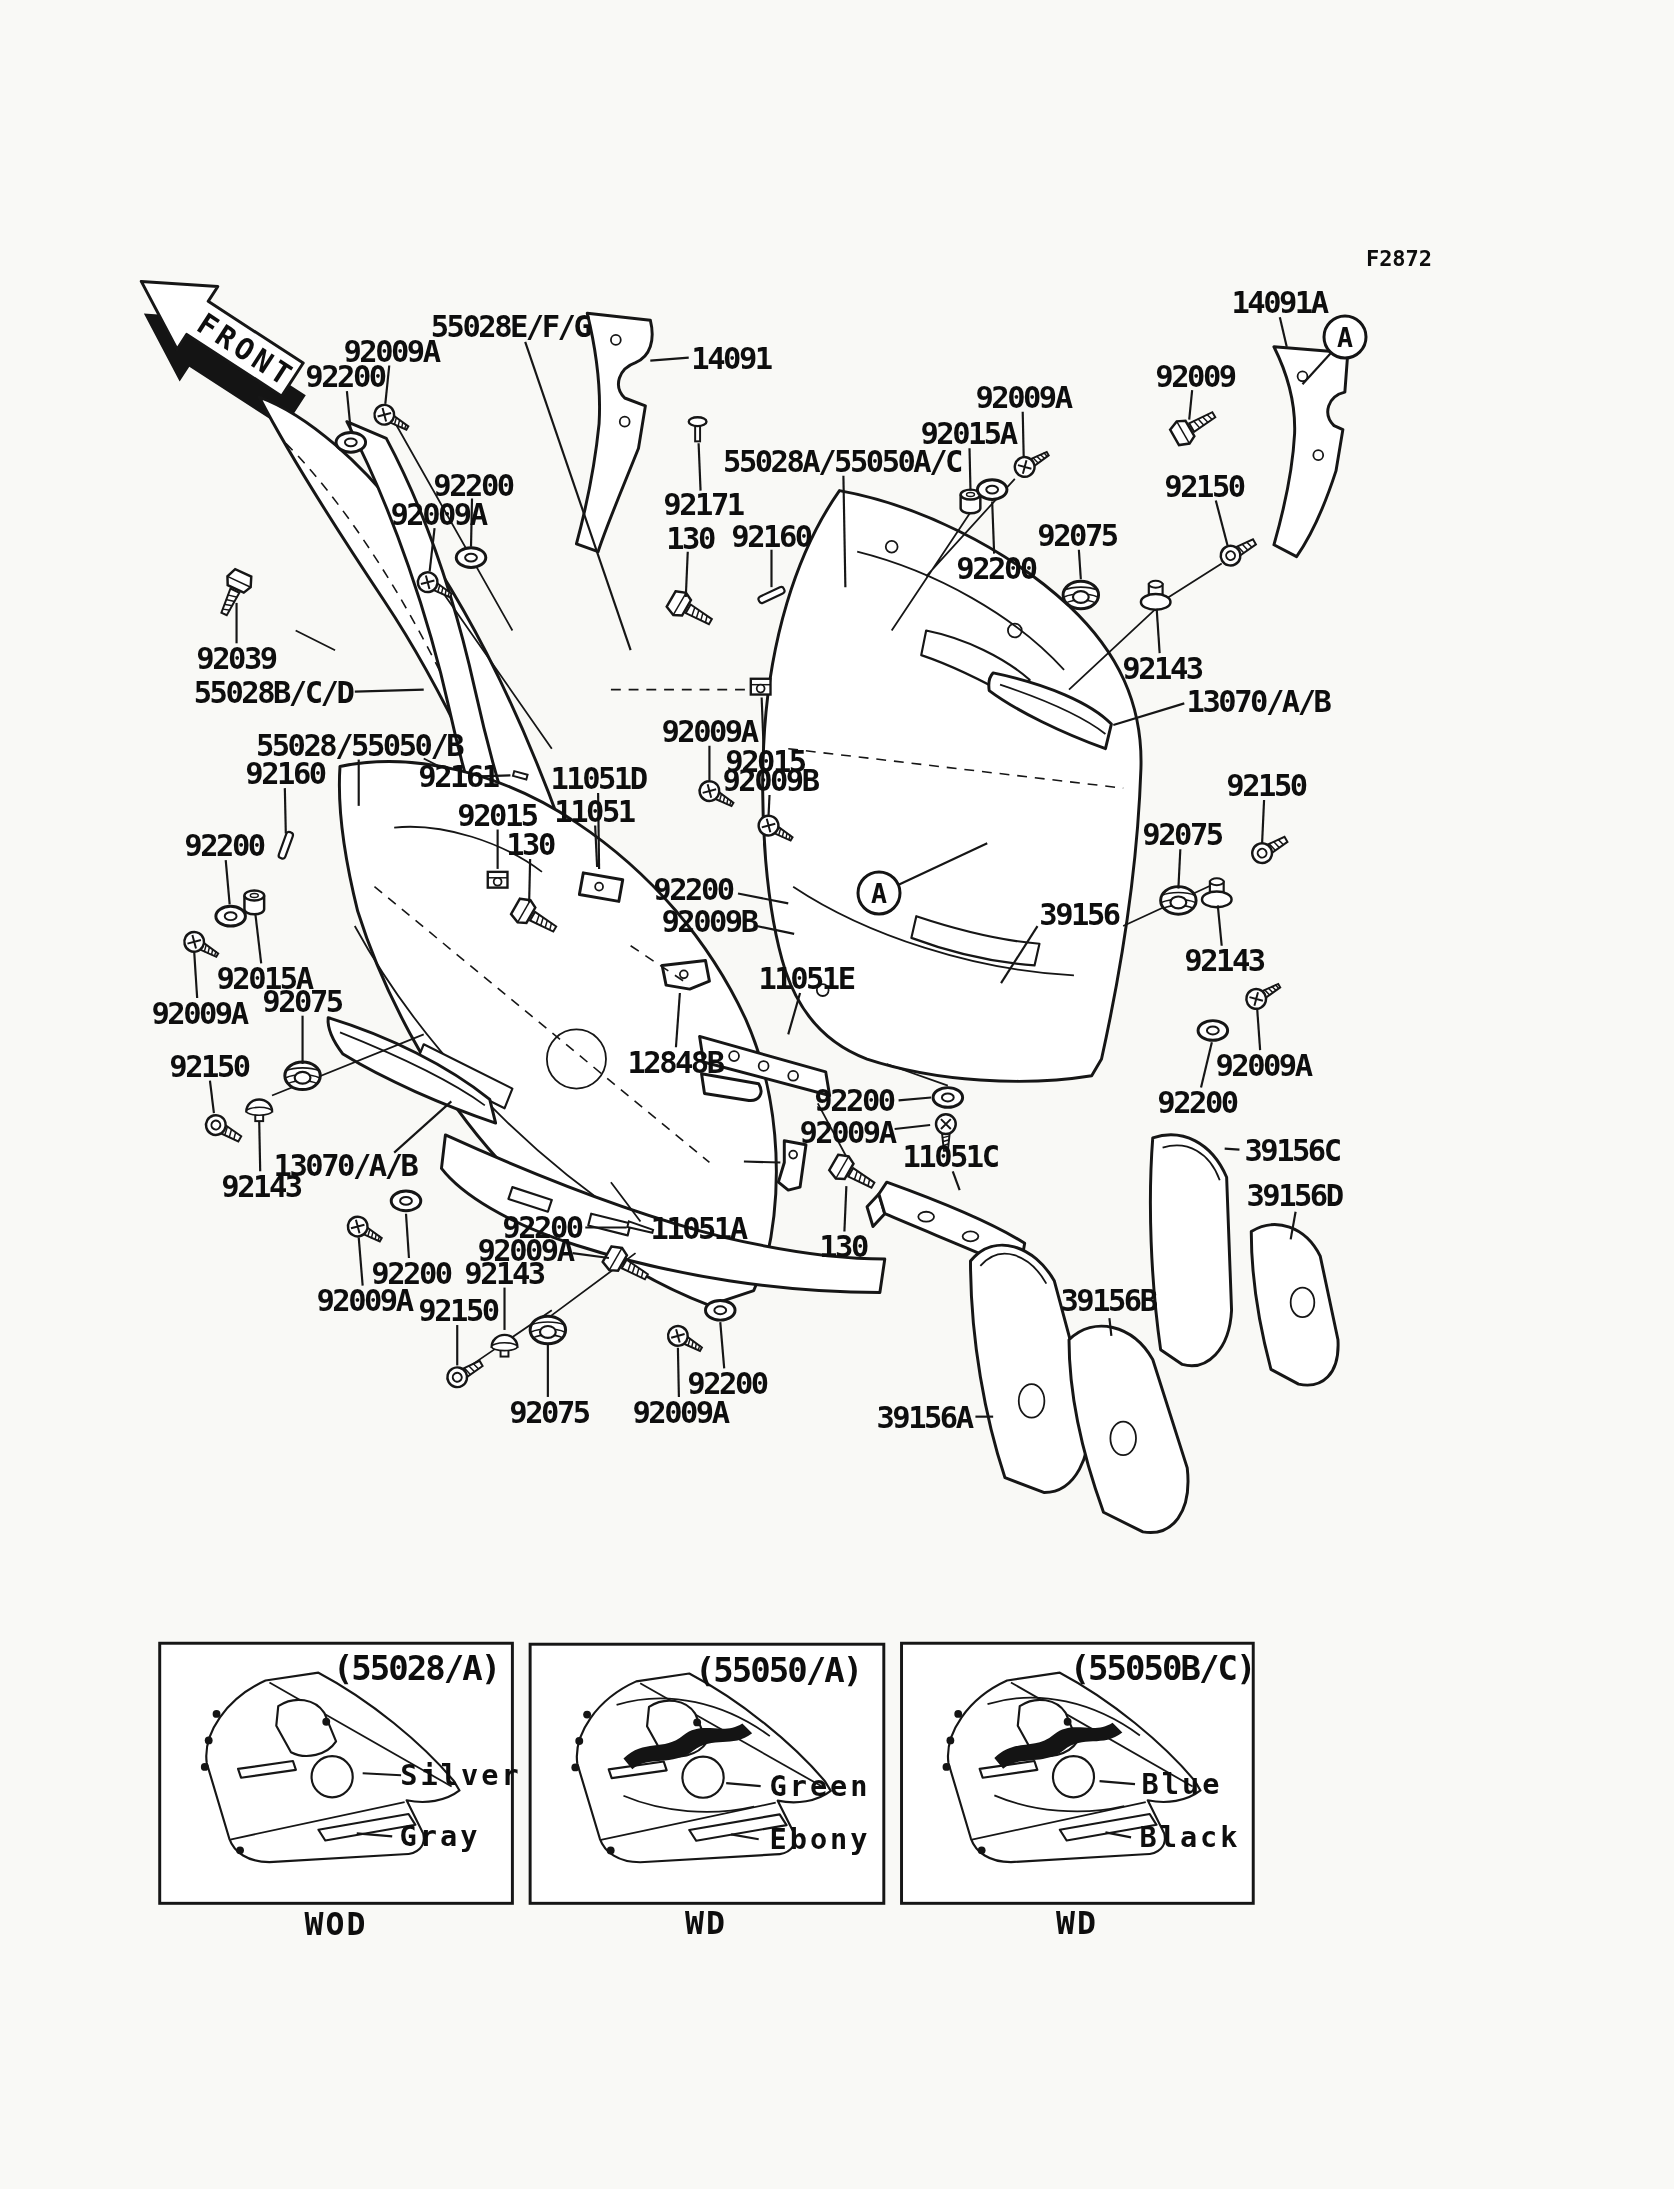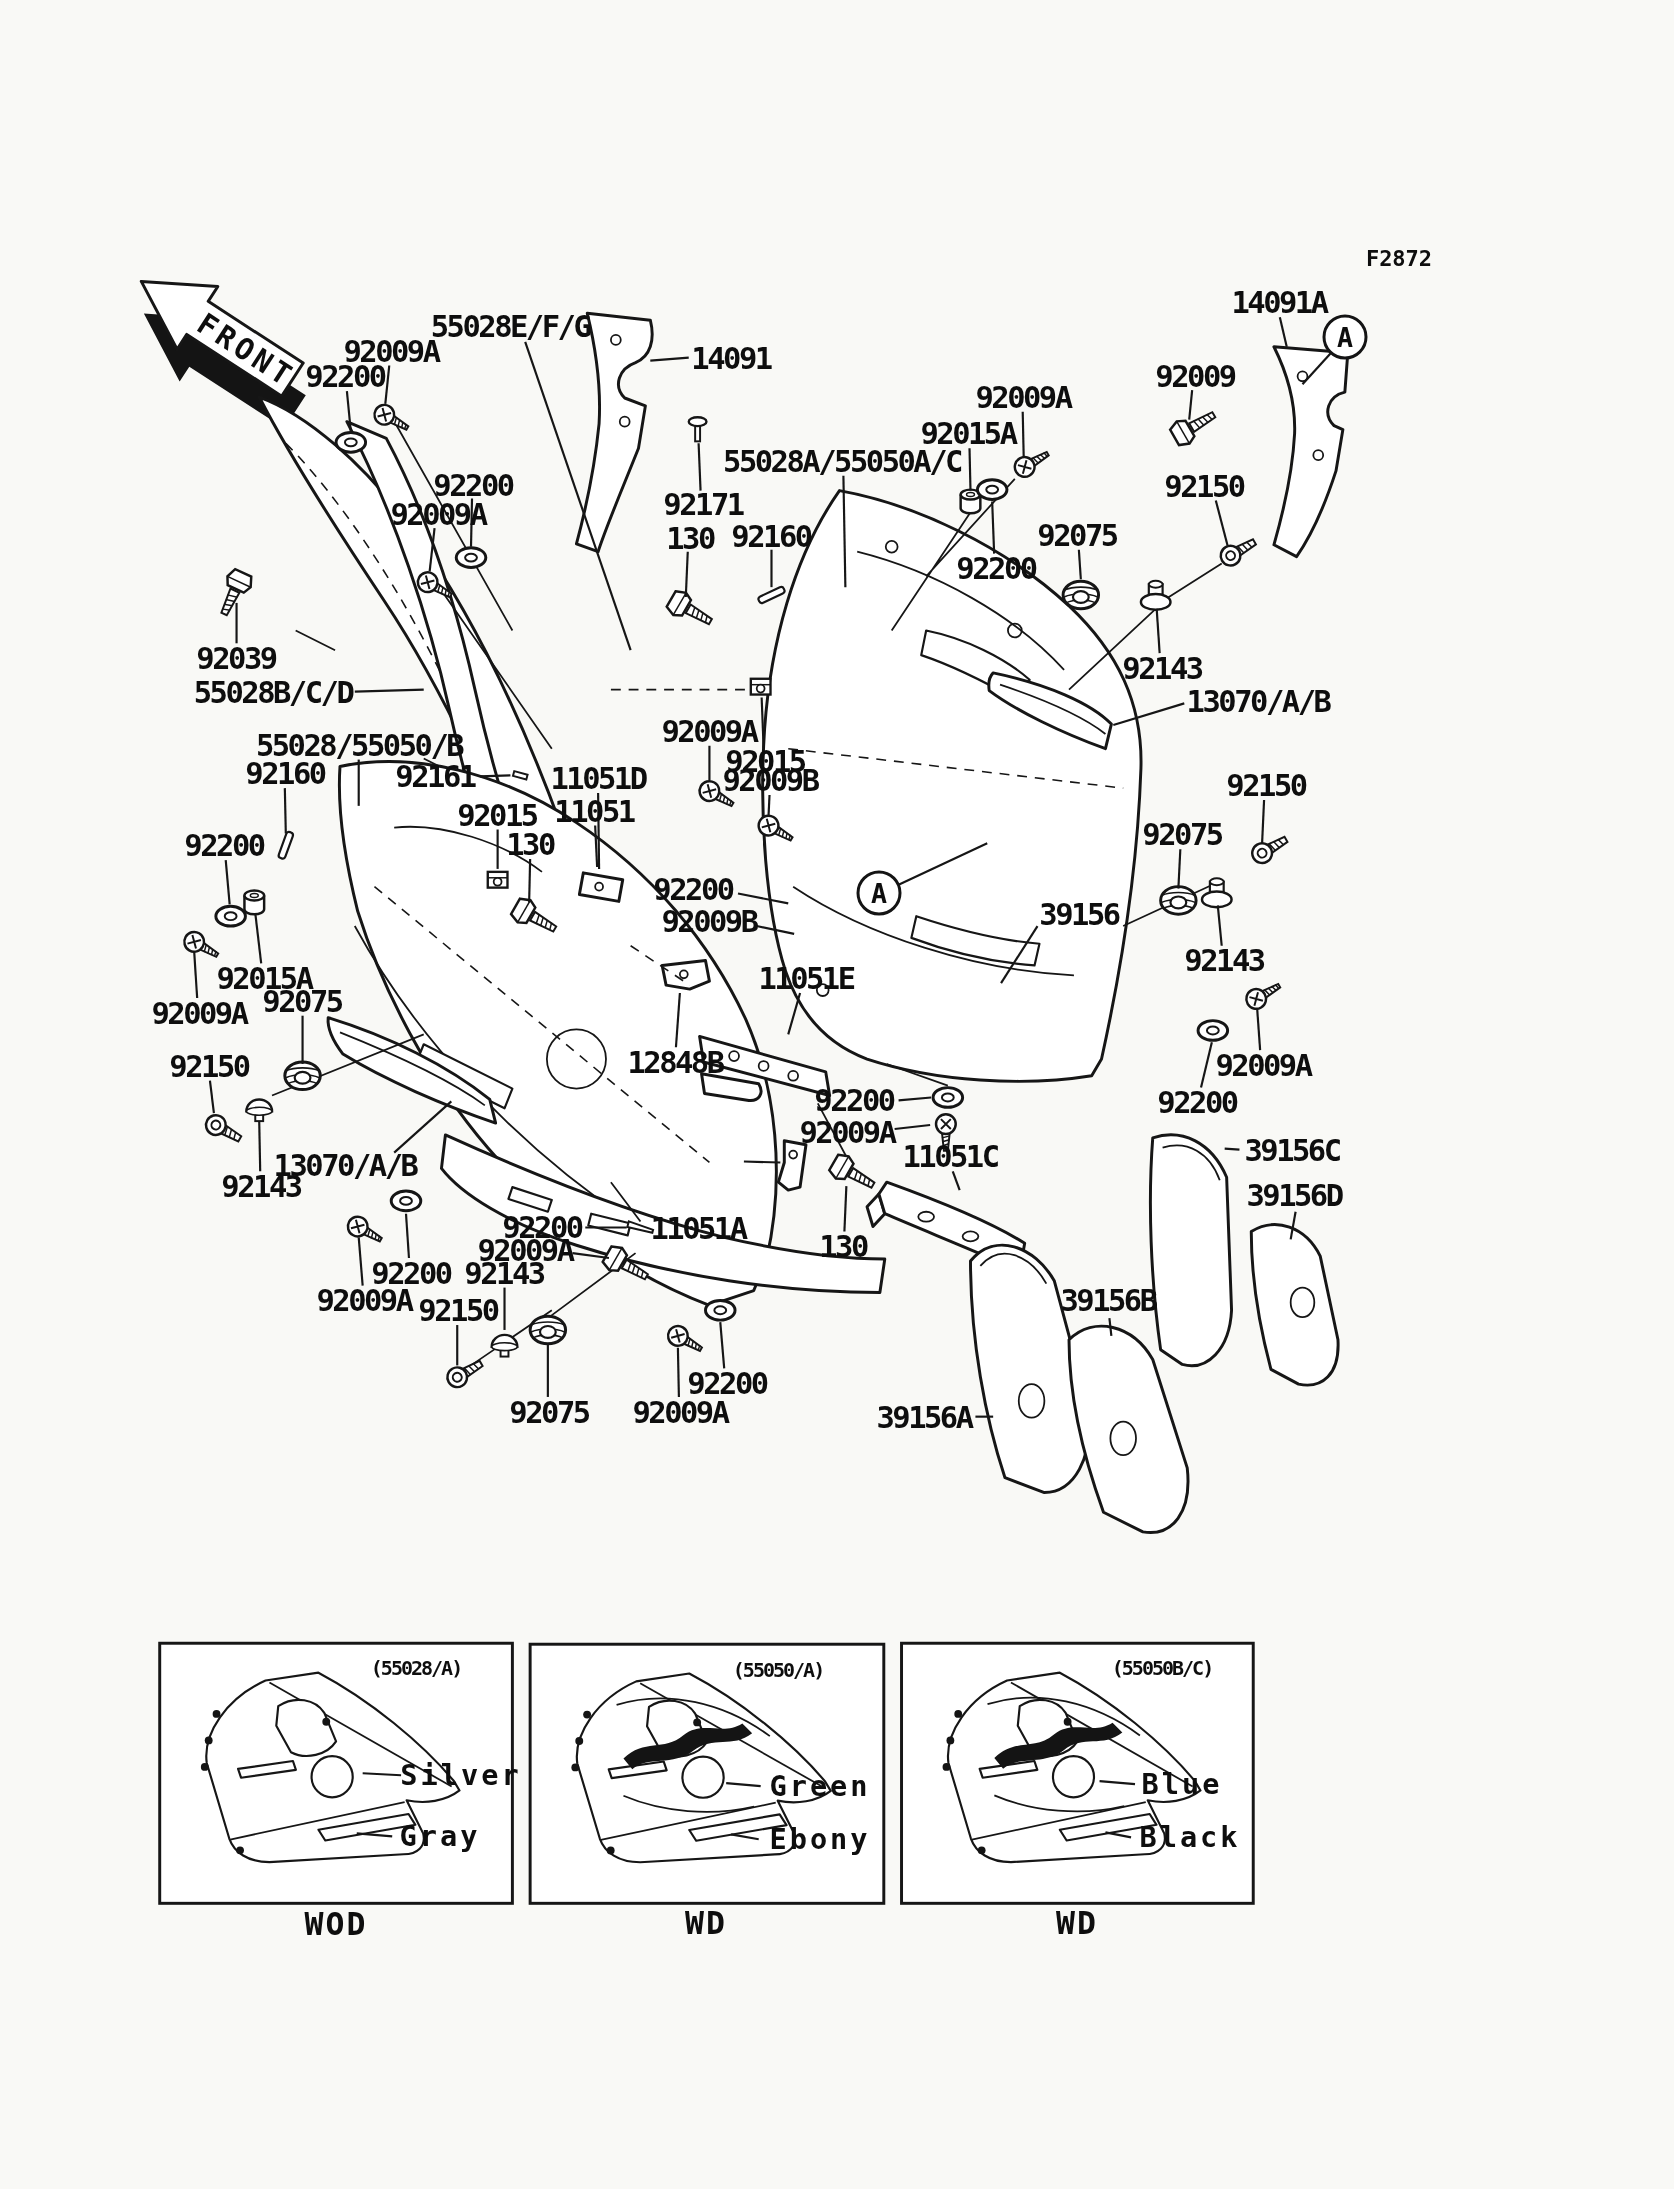--- a/index.html
+++ b/index.html
@@ -10,21 +10,21 @@
   .i{fill:none;stroke:#161616;stroke-width:1.8;}
   .d{fill:none;stroke:#161616;stroke-width:1.6;stroke-dasharray:10 8;}
   .ln{fill:none;stroke:#161616;stroke-width:2.2;stroke-linejoin:round;}
   .ln.f{fill:#ffffff;}
   .dot{fill:#141414;}
   .hw{stroke:#161616;}
   .leader{stroke:#161616;stroke-width:2.2;fill:none;}
   #labels{position:absolute;left:0;top:0;width:1675px;height:2190px;pointer-events:none;}
   .plbl{position:absolute;transform:translate(-50%,-50%);font-weight:bold;font-size:30.5px;
         letter-spacing:-2.5px;color:#0e0e0e;white-space:nowrap;}
-  .ptitle{font-size:20px;letter-spacing:-2px;}
+  .ptitle{font-size:34px;letter-spacing:-2px;}
   .pcolor{font-size:28.6px;letter-spacing:3px;}
   .pcap{font-size:31.5px;letter-spacing:2px;}
   .figcode{font-size:22px;letter-spacing:0px;}
   .marker{position:absolute;transform:translate(-50%,-50%);width:39px;height:39px;border:3px solid #141414;
           border-radius:50%;background:#fff;color:#0e0e0e;font-weight:bold;font-size:26.6px;line-height:39px;
           text-align:center;letter-spacing:0;}
 </style>
 </head>
 <body>
 
@@ -379,21 +379,21 @@
       <div class="plbl " style="left: 1023px; top: 397px;">92009A</div>
       <div class="plbl " style="left: 996px; top: 568px;">92200</div>
       <div class="plbl " style="left: 1077px; top: 535px;">92075</div>
       <div class="plbl " style="left: 1204px; top: 486px;">92150</div>
       <div class="plbl " style="left: 1195px; top: 376px;">92009</div>
       <div class="plbl " style="left: 1279px; top: 302px;">14091A</div>
       <div class="plbl " style="left: 236px; top: 658px;">92039</div>
       <div class="plbl " style="left: 273px; top: 692px;">55028B/C/D</div>
       <div class="plbl " style="left: 359px; top: 745px;">55028/55050/B</div>
       <div class="plbl " style="left: 285px; top: 773px;">92160</div>
-      <div class="plbl " style="left: 435px; top: 776px;">92161</div>
+      <div class="plbl " style="left: 458px; top: 776px;">92161</div>
       <div class="plbl " style="left: 497px; top: 815px;">92015</div>
       <div class="plbl " style="left: 530px; top: 844px;">130</div>
       <div class="plbl " style="left: 598px; top: 778px;">11051D</div>
       <div class="plbl " style="left: 594px; top: 811px;">11051</div>
       <div class="plbl " style="left: 224px; top: 845px;">92200</div>
       <div class="plbl " style="left: 709px; top: 731px;">92009A</div>
       <div class="plbl " style="left: 765px; top: 761px;">92015</div>
       <div class="plbl " style="left: 770px; top: 780px;">92009B</div>
       <div class="plbl " style="left: 693px; top: 889px;">92200</div>
       <div class="plbl " style="left: 709px; top: 921px;">92009B</div>

